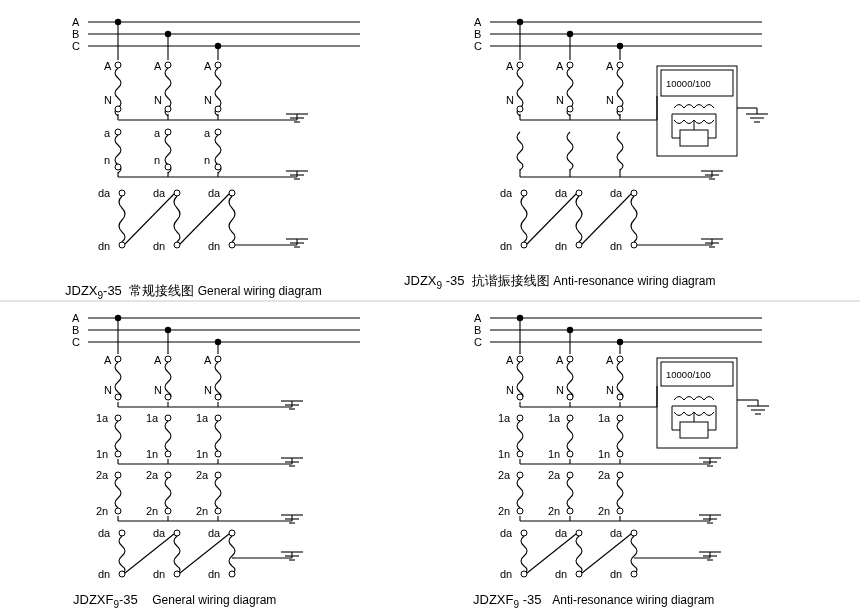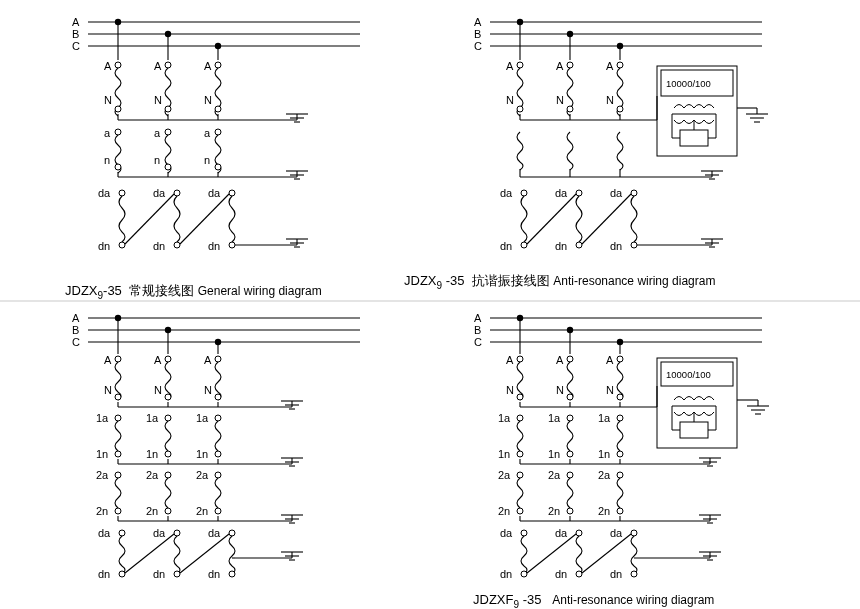--- a/index.html
+++ b/index.html
@@ -360,20 +360,23 @@
       <line class="wire" x1="65" y1="265" x2="114" y2="226"></line>
       <line class="wire" x1="120" y1="265" x2="169" y2="226"></line>
       <line class="wire" x1="175" y1="250" x2="232" y2="250"></line>
       <line class="wire" x1="172" y1="250" x2="175" y2="250"></line>
       <line class="wire" x1="232" y1="250" x2="232" y2="244"></line>
       <line class="wire" x1="221" y1="244" x2="243" y2="244"></line>
       <line class="wire" x1="225" y1="248" x2="239" y2="248"></line>
       <line class="wire" x1="229" y1="252" x2="235" y2="252"></line>
     </svg>
   </div>
+  <div class="cap" style="left:73px; top:592px;">
+    <span>JDZXF</span><span class="sub">9</span><span>-35</span>&nbsp;&nbsp;&nbsp;&nbsp;<span class="small">General wiring diagram</span>
+  </div>
 
   <div class="quad" style="left:462px; top:308px;">
     <svg width="340" height="275" viewBox="0 0 340 275">
       <line class="wire" x1="28" y1="10" x2="300" y2="10"></line>
       <line class="wire" x1="28" y1="22" x2="300" y2="22"></line>
       <line class="wire" x1="28" y1="34" x2="300" y2="34"></line>
       <text class="lbl" x="12" y="14">A</text>
       <text class="lbl" x="12" y="26">B</text>
       <text class="lbl" x="12" y="38">C</text>
 

